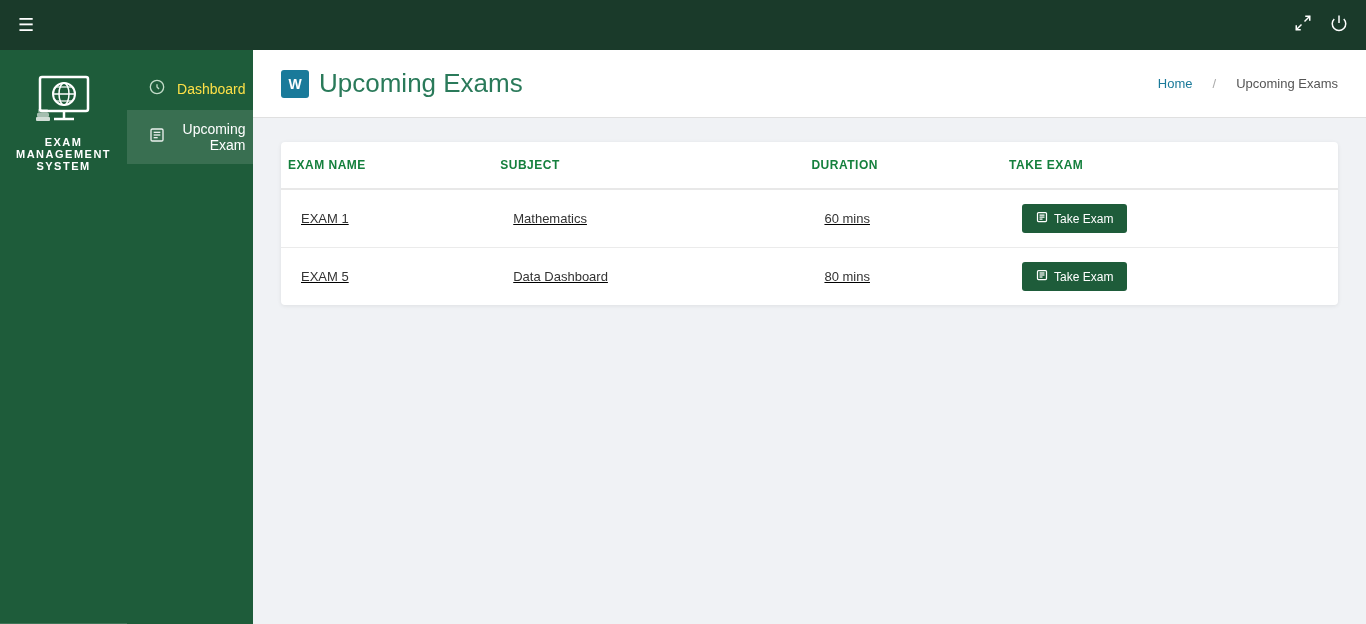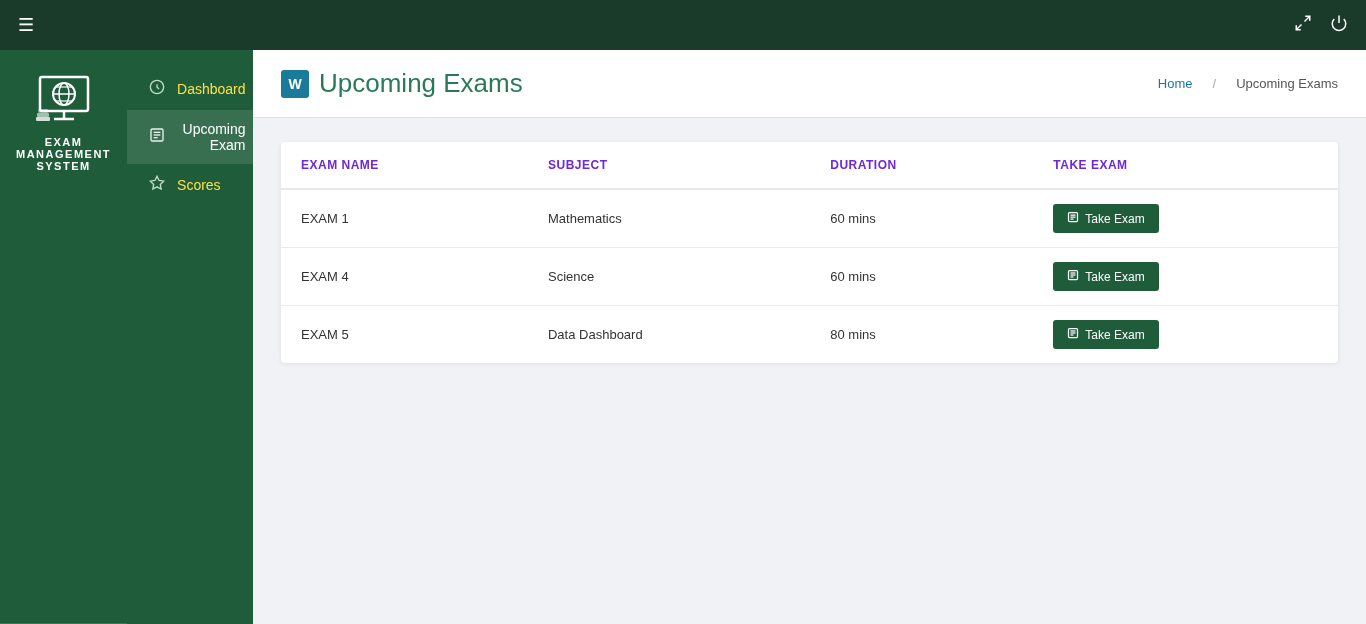--- a/index.html
+++ b/index.html
@@ -116,29 +116,29 @@
     .table-card {
       margin: 24px 28px;
       background: #fff;
       border-radius: 4px;
       box-shadow: 0 1px 4px rgba(0,0,0,0.08);
       overflow: hidden;
     }
     table { width: 100%; border-collapse: collapse; }
     thead tr { border-bottom: 2px solid #e8e8e8; }
     thead th {
-      padding: 16px 20px;
+      padding: 16px 7px;
       text-align: left;
       font-size: 12px;
       font-weight: 700;
-      color: #6d28d9;
+      color: #15803d;
       letter-spacing: 0.5px;
       text-transform: uppercase;
     }
-    tbody tr { border-bottom: 1px solid #ebebeb; }
+    tbody tr { border-bottom: 1px solid #ebebeb; text-decoration: underline; }
     tbody tr:last-child { border-bottom: none; }
     tbody td {
       padding: 14px 20px;
       font-size: 13px;
       color: #333;
     }
     .take-exam-btn {
       background: #1e5c3a;
       color: #fff;
       border: none;
@@ -219,28 +219,20 @@
         <span class="nav-item-icon">
           <svg width="16" height="16" viewBox="0 0 24 24" fill="none" stroke="#fff" stroke-width="2">
             <rect x="3" y="3" width="18" height="18" rx="2"></rect>
             <line x1="7" y1="8" x2="17" y2="8"></line>
             <line x1="7" y1="12" x2="17" y2="12"></line>
             <line x1="7" y1="16" x2="13" y2="16"></line>
           </svg>
         </span>
         <span>Upcoming Exam</span>
       </div>
-      <div class="nav-item">
-        <span class="nav-item-icon">
-          <svg width="16" height="16" viewBox="0 0 24 24" fill="none" stroke="#d4ead8" stroke-width="2">
-            <polygon points="12 2 15.09 8.26 22 9.27 17 14.14 18.18 21.02 12 17.77 5.82 21.02 7 14.14 2 9.27 8.91 8.26 12 2"></polygon>
-          </svg>
-        </span>
-        <span>Scores</span>
-      </div>
     </div>
   </nav>
 
   <div class="content-area">
 
     <div class="page-header">
       <div class="page-title-wrap">
         <div class="page-title-icon">W</div>
         <h1 class="page-title">Upcoming Exams</h1>
       </div>
@@ -258,34 +250,20 @@
             <th>EXAM NAME</th>
             <th>SUBJECT</th>
             <th>DURATION</th>
             <th>TAKE EXAM</th>
           </tr>
         </thead>
         <tbody id="exams-tbody">
         <tr>
               <td>EXAM 1</td>
               <td>Mathematics</td>
-              <td>60 mins</td>
-              <td><button class="take-exam-btn">
-                  <span class="btn-icon"><svg width="12" height="12" viewBox="0 0 24 24" fill="none" stroke="white" stroke-width="2.5">
-                      <rect x="3" y="3" width="18" height="18" rx="2"></rect>
-                      <line x1="7" y1="8" x2="17" y2="8"></line>
-                      <line x1="7" y1="12" x2="17" y2="12"></line>
-                      <line x1="7" y1="16" x2="13" y2="16"></line>
-                    </svg></span>
-                  <span>Take Exam</span>
-                </button></td>
-            </tr>
-            <tr>
-              <td>EXAM 4</td>
-              <td>Science</td>
               <td>60 mins</td>
               <td><button class="take-exam-btn">
                   <span class="btn-icon"><svg width="12" height="12" viewBox="0 0 24 24" fill="none" stroke="white" stroke-width="2.5">
                       <rect x="3" y="3" width="18" height="18" rx="2"></rect>
                       <line x1="7" y1="8" x2="17" y2="8"></line>
                       <line x1="7" y1="12" x2="17" y2="12"></line>
                       <line x1="7" y1="16" x2="13" y2="16"></line>
                     </svg></span>
                   <span>Take Exam</span>
                 </button></td>

